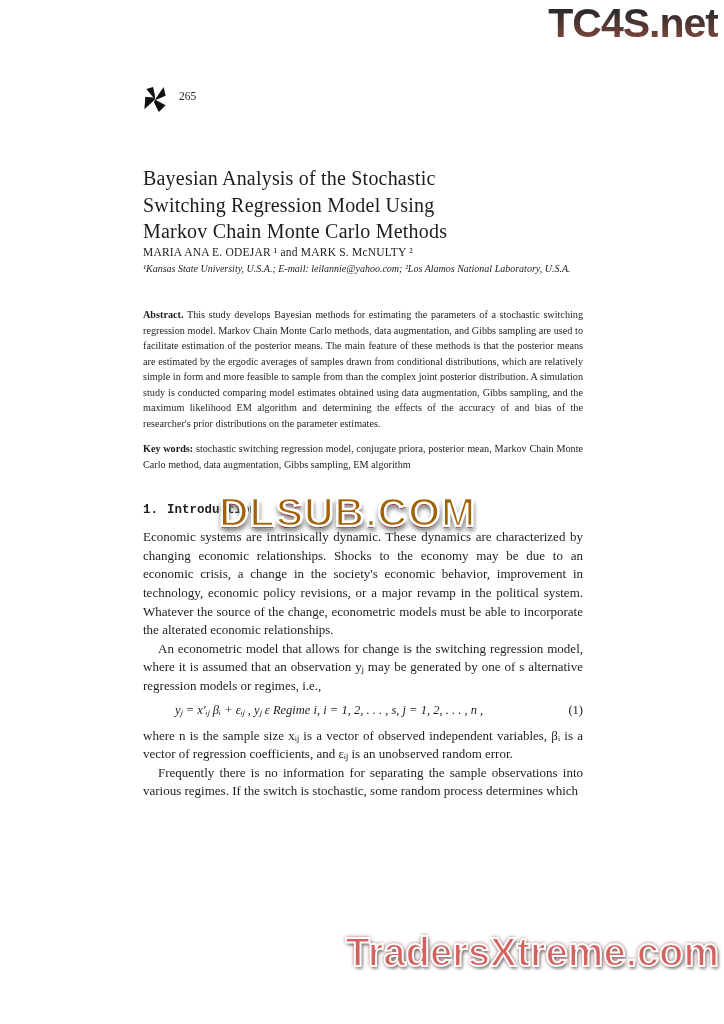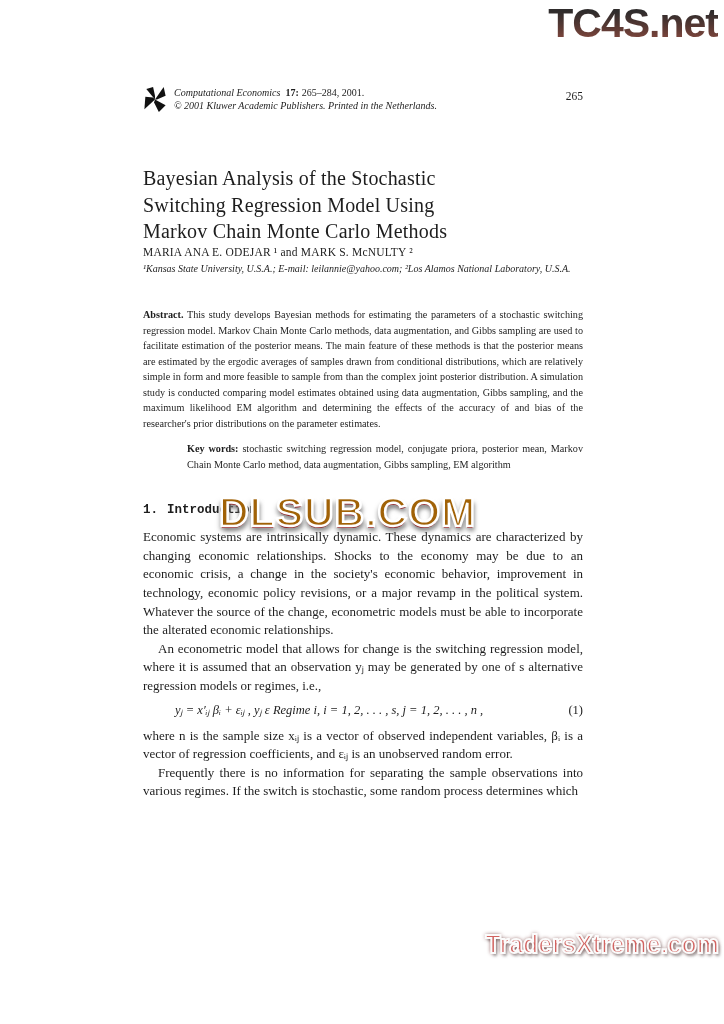--- a/index.html
+++ b/index.html
@@ -62,21 +62,20 @@
     font-size: 10.2px;
     line-height: 15.5px;
     text-align: justify;
   }
   .abstract .label { font-weight: bold; font-style: normal; }
   .keywords {
     margin-top: 8px;
     font-size: 10.2px;
     line-height: 15.5px;
     text-align: justify;
-    margin-left: 44px;
   }
   .keywords .label { font-weight: bold; }
 
   
   .section-heading {
     margin-top: 31px;
     font-size: 12.5px;
     font-weight: bold;
     line-height: 15px;
     font-family: Liberation Mono, monospace;
@@ -128,21 +127,21 @@
     letter-spacing: 1px;
     color: #a16207;
     -webkit-text-stroke: 2.5px #ffffff;
     text-shadow:
       0 2px 0 #8d1318,
       2px 5px 4px rgba(110,110,110,0.75),
       -2px 4px 4px rgba(130,130,130,0.6);
   }
   .wm-bottom {
     top: 930px; right: 5px;
-    font-size: 25px;
+    font-size: 40px;
     letter-spacing: 0px;
     color: #d2625f;
     -webkit-text-stroke: 2px #fbfbfb;
     text-shadow:
       0 0 4px #5f1f1d,
       2px 3px 3px rgba(100,100,100,0.6);
   }
 </style>
 </head>
 <body>
@@ -155,26 +154,20 @@
 
     <div class="pub-header">
       <span class="logo">
         <svg viewBox="0 0 24 28" xmlns="http://www.w3.org/2000/svg" aria-hidden="true">
           <path fill="#111" d="M12 13 L3 2 L10 0 L12 9 Z"></path>
           <path fill="#111" d="M12 13 L21 0 L23 9 L14 13 Z"></path>
           <path fill="#111" d="M12 13 L23 19 L16 26 L11 16 Z"></path>
           <path fill="#111" d="M12 13 L1 23 L2 10 L10 11 Z"></path>
         </svg>
       </span>
-      <div class="pub-lines">
-        <div class="pub-line1">
-          <span class="i">Computational Economics</span><span class="b">17:</span><span>265–284, 2001.</span>
-        </div>
-        <div class="pub-line2 i">© 2001 Kluwer Academic Publishers.  Printed in the Netherlands.</div>
-      </div>
       <div class="pagenum">265</div>
     </div>
 
     <h1 class="title">
       <span>Bayesian Analysis of the Stochastic</span><br>
       <span>Switching Regression Model Using</span><br>
       <span>Markov Chain Monte Carlo Methods</span>
     </h1>
 
     <div class="authors">MARIA ANA E. ODEJAR ¹ and MARK S. McNULTY ²</div>

